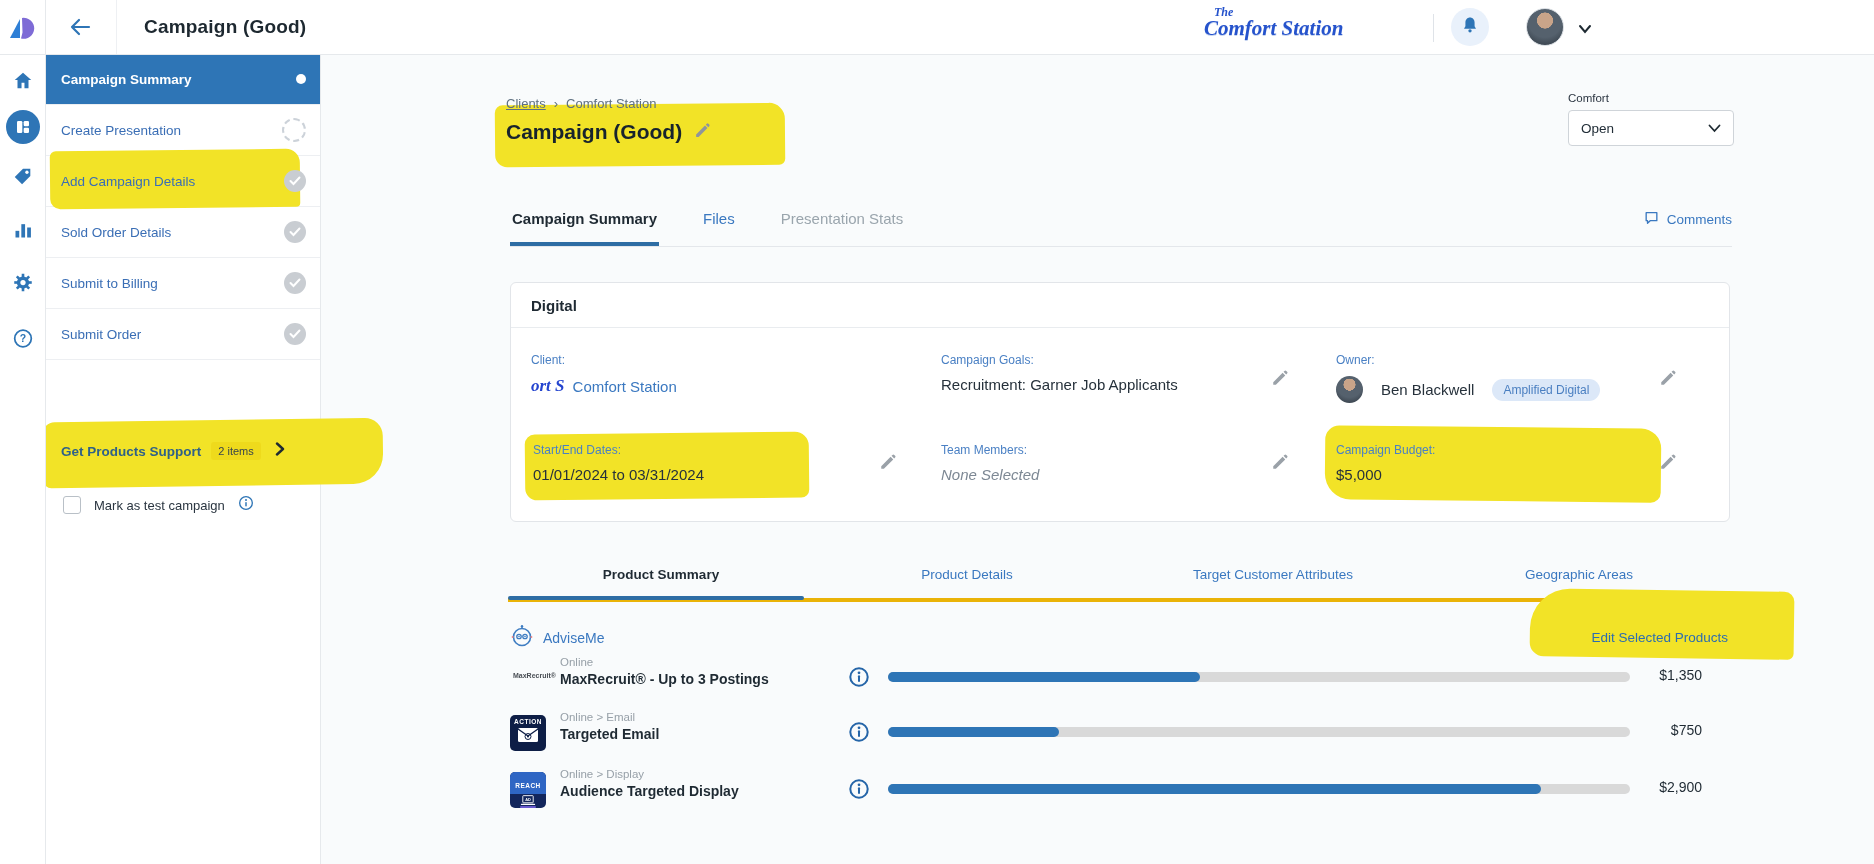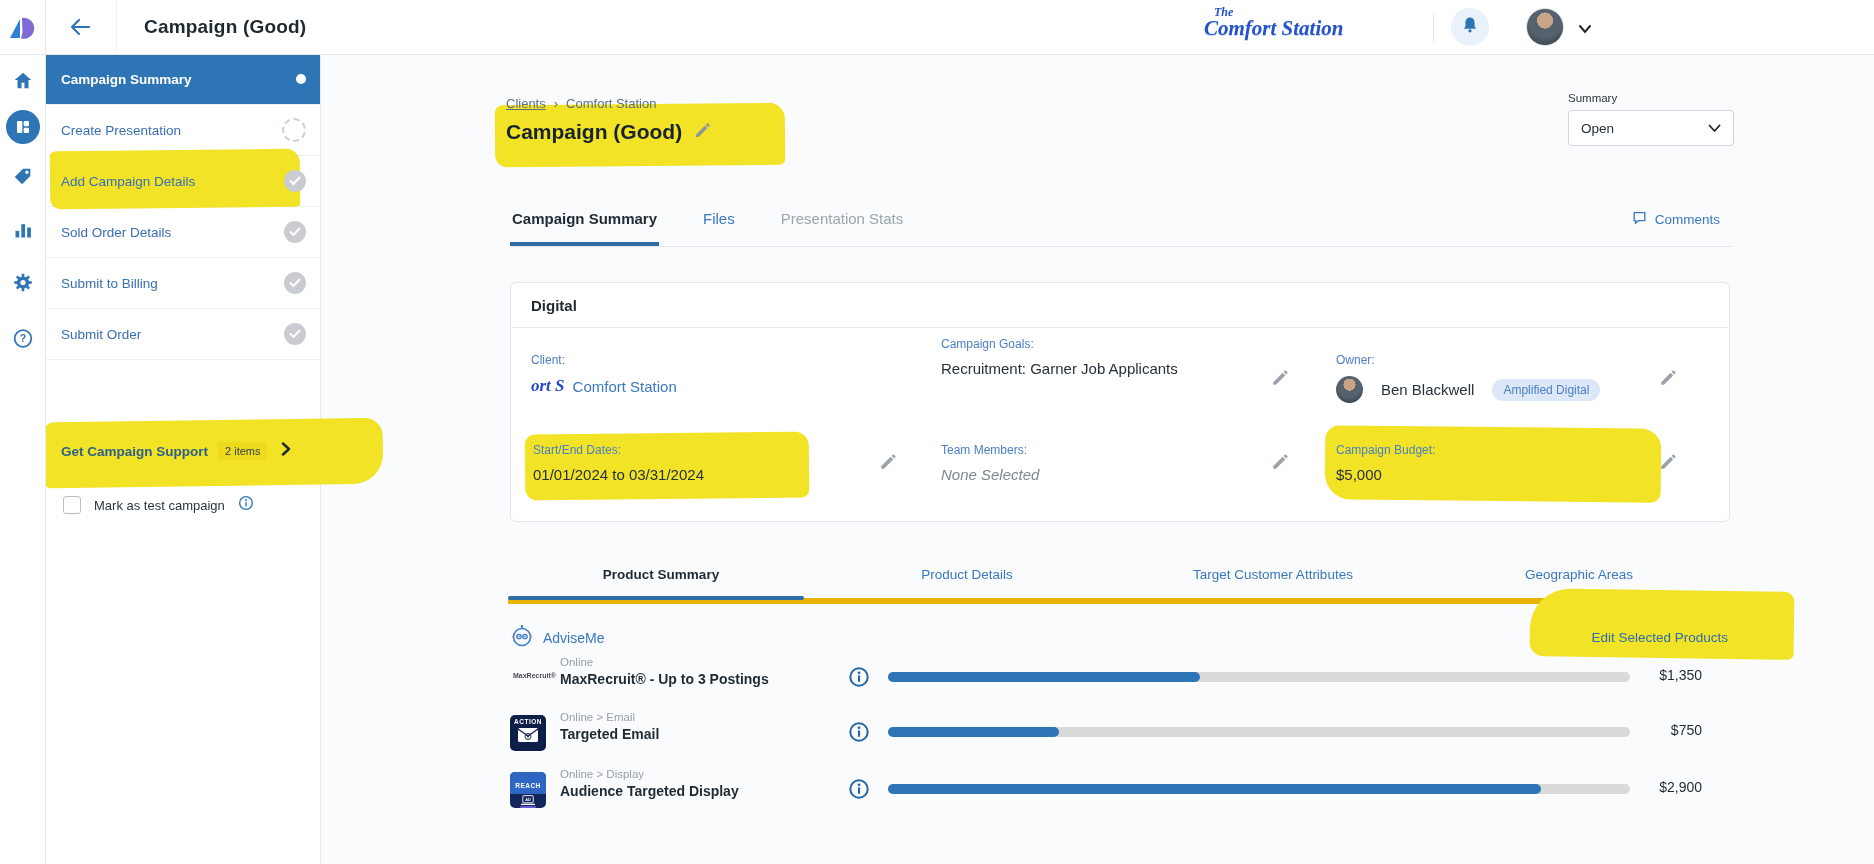--- a/index.html
+++ b/index.html
@@ -73,21 +73,21 @@
   .status-label{font-size:11.5px;color:#2c3642;margin-bottom:6px;}
   .select{width:166px;height:36px;background:#fff;border:1px solid #cfd4d9;border-radius:4px;
           display:flex;align-items:center;padding:0 12px;box-sizing:border-box;font-size:13.5px;color:#222e38;cursor:pointer;}
   .select .chev{margin-left:auto;}
 
   .tabs-wrap{position:absolute;left:190px;top:148px;width:1222px;height:44px;border-bottom:1px solid #e4e7eb;}
   .tabs{display:flex;gap:42px;height:100%;}
   .tab{font-size:15px;padding:8px 2px 0 2px;cursor:pointer;color:#3a78c0;}
   .tab.active{color:#1f2a33;font-weight:700;border-bottom:4px solid #2e6da4;}
   .tab.dim{color:#9aa5ad;}
-  .comments{position:absolute;right:12px;top:8px;display:flex;align-items:center;gap:7px;color:#3a78c0;font-size:13.5px;cursor:pointer;text-align:center;}
+  .comments{position:absolute;right:0;top:8px;display:flex;align-items:center;gap:7px;color:#3a78c0;font-size:13.5px;cursor:pointer;text-align:center;}
 
   
   .card{position:absolute;left:190px;top:228px;width:1220px;height:240px;background:#fff;
         border:1px solid #e2e5e9;border-radius:6px;box-sizing:border-box;}
   .card-h{height:44px;border-bottom:1px solid #e9ecef;display:flex;align-items:center;padding:0 20px;
           font-size:15px;font-weight:700;color:#1f2a33;}
   .f{position:absolute;}
   .f .flabel{font-size:12px;color:#4a80c4;margin-bottom:9px;}
   .f .fval{font-size:15px;color:#26313b;}
   .f .fval.ital{font-style:italic;color:#7d8894;}
@@ -95,21 +95,21 @@
   .client-logo{font-family:"Liberation Serif",serif;font-style:italic;font-weight:700;font-size:17px;color:#2444cf;}
   .client-name{color:#3a78c0;font-size:15px;}
   .owner-val{display:flex;align-items:center;gap:18px;}
   .mini-avatar{width:27px;height:27px;border-radius:50%;
           background:radial-gradient(circle at 50% 32%,#c9a489 0 26%,#55616d 27% 55%,#2b343d 100%);}
   .owner-name{font-size:15px;color:#26313b;}
   .owner-badge{background:#dce8f8;color:#4a7fc1;font-size:12px;border-radius:12px;padding:4px 11px;}
   .pencil{position:absolute;cursor:pointer;}
 
   
-  .ptabs{position:absolute;left:188px;top:506px;width:1224px;height:38px;border-bottom:6px solid #eab308;display:flex;}
+  .ptabs{position:absolute;left:188px;top:506px;width:1224px;height:38px;border-bottom:4px solid #eab308;display:flex;}
   .ptab{flex:1;text-align:center;font-size:13.5px;color:#3a78c0;padding-top:7px;cursor:pointer;}
   .ptab.active{color:#1f2a33;font-weight:700;}
   .ptab-underline{position:absolute;left:0;bottom:-2px;width:296px;height:4px;background:#2e6da4;border-radius:2px;}
 
   .advise-row{position:absolute;left:190px;top:570px;width:1222px;height:30px;}
   .advise{display:flex;align-items:center;gap:9px;color:#3a78c0;font-size:14px;}
   .edit-products{position:absolute;right:4px;top:6px;color:#2c6db0;font-size:13.5px;cursor:pointer;}
 
   
   .prow{position:absolute;left:190px;width:1192px;height:50px;}
@@ -257,21 +257,21 @@
     <div class="nav-item">
       <span class="lab">Submit Order</span>
       <span class="done-circle">
           <svg width="12" height="10" viewBox="0 0 12 10">
             <path d="M1.5 5 L4.5 8 L10.5 1.5" stroke="#fff" stroke-width="2" fill="none" stroke-linecap="round"></path>
           </svg>
         </span>
     </div>
 
     <div class="support-row">
-      <span class="support-label">Get Campaign Support</span>
+      <span class="support-label">Get Products Support</span>
       <span class="support-badge">2 items</span>
       <span class="support-chev">
         <svg width="10" height="14" viewBox="0 0 10 14">
             <path d="M2 1.5 L8 7 L2 12.5" stroke="#1e2a32" stroke-width="2.4" fill="none" stroke-linecap="round" stroke-linejoin="round"></path>
           </svg>
       </span>
     </div>
 
     <div class="testrow">
       <span class="checkbox"></span>
@@ -298,21 +298,21 @@
     <div class="page-title-row lift">
       <span class="page-title">Campaign (Good)</span>
       <span>
         <svg width="17" height="17" viewBox="0 0 24 24">
             <path d="M3 17.5 V21 h3.5 L19 8.5 l-3.5,-3.5 Z M20.2 7.3 l1.3,-1.3 a1.6,1.6 0 0 0 0,-2.3 l-1.2,-1.2 a1.6,1.6 0 0 0 -2.3,0 l-1.3,1.3 Z" fill="#8f959b"></path>
           </svg>
       </span>
     </div>
 
     <div class="status-box">
-      <div class="status-label">Summary</div>
+      <div class="status-label">Comfort</div>
       <div class="select">
         <span>Open</span>
         <span class="chev">
           <svg width="13" height="9" viewBox="0 0 13 9">
               <path d="M1.5 1.5 L6.5 7 L11.5 1.5" stroke="#1e2a32" stroke-width="1.8" fill="none" stroke-linecap="round"></path>
             </svg>
         </span>
       </div>
     </div>
 
@@ -339,21 +339,21 @@
       <div class="card-h">Digital</div>
 
       <div class="f lift" style="left:20px;top:70px">
         <div class="flabel">Client:</div>
         <div class="fval client-val">
           <span class="client-logo">ort S</span>
           <span class="client-name">Comfort Station</span>
         </div>
       </div>
 
-      <div class="f lift" style="left:430px;top:54px">
+      <div class="f lift" style="left:430px;top:70px">
         <div class="flabel">Campaign Goals:</div>
         <div class="fval">Recruitment: Garner Job Applicants</div>
       </div>
 
       <div class="f lift" style="left:825px;top:70px">
         <div class="flabel">Owner:</div>
         <div class="fval owner-val">
           <span class="mini-avatar"></span>
           <span class="owner-name">Ben Blackwell</span>
           <span class="owner-badge">Amplified Digital</span>

